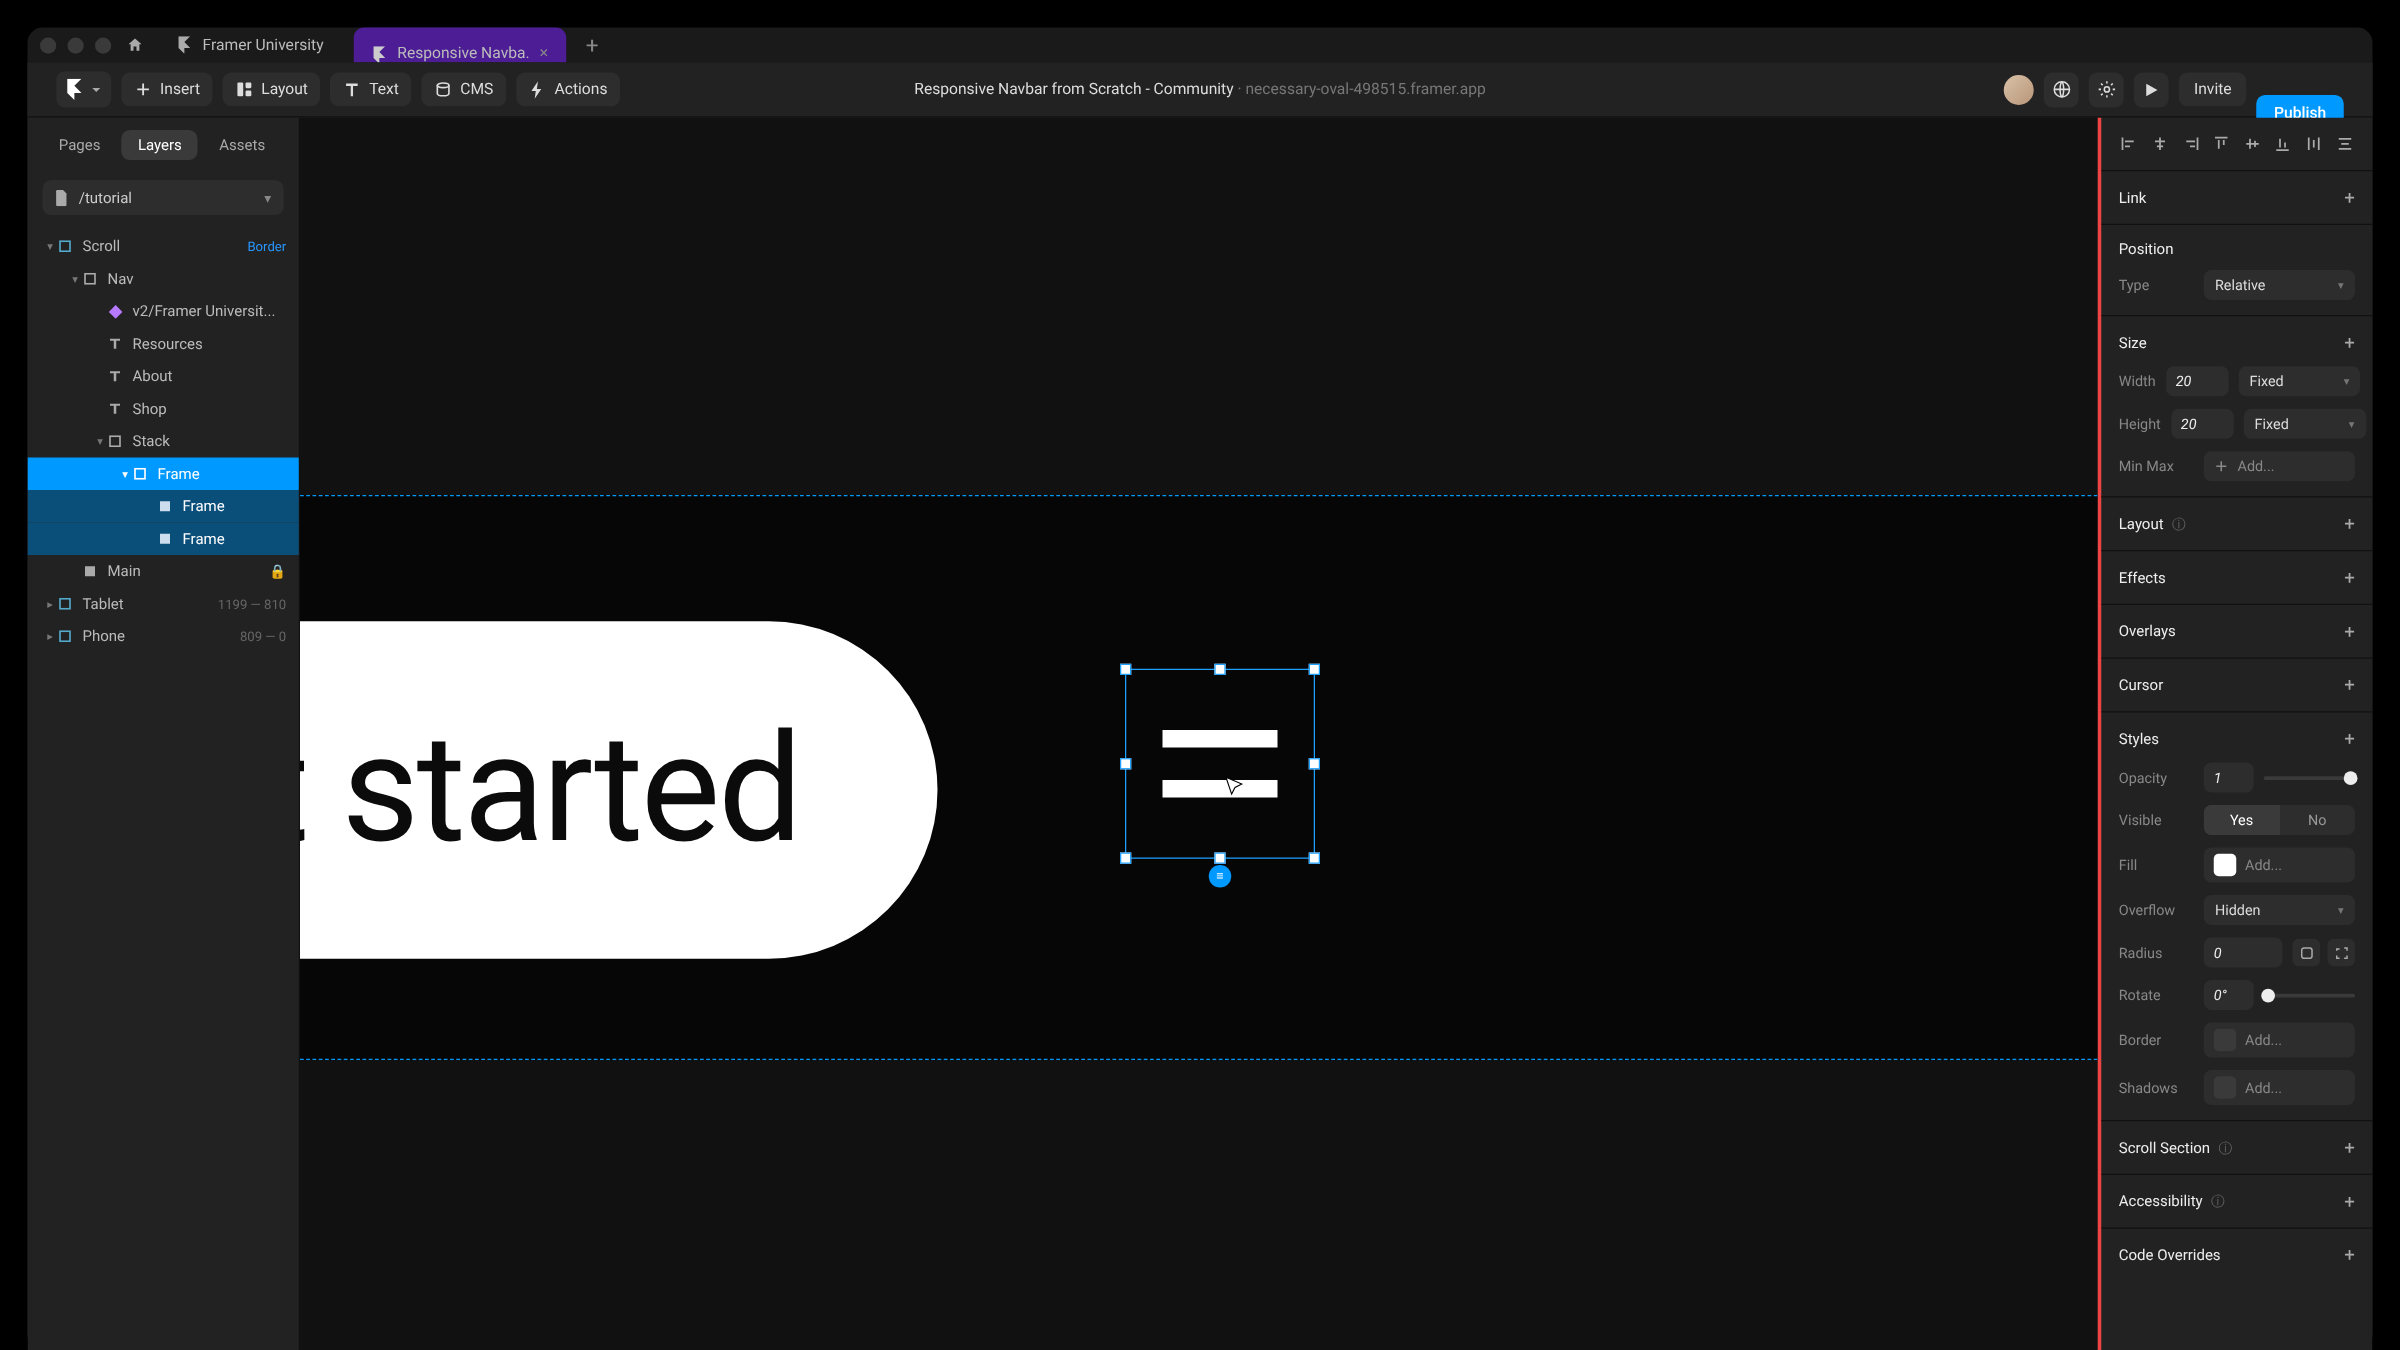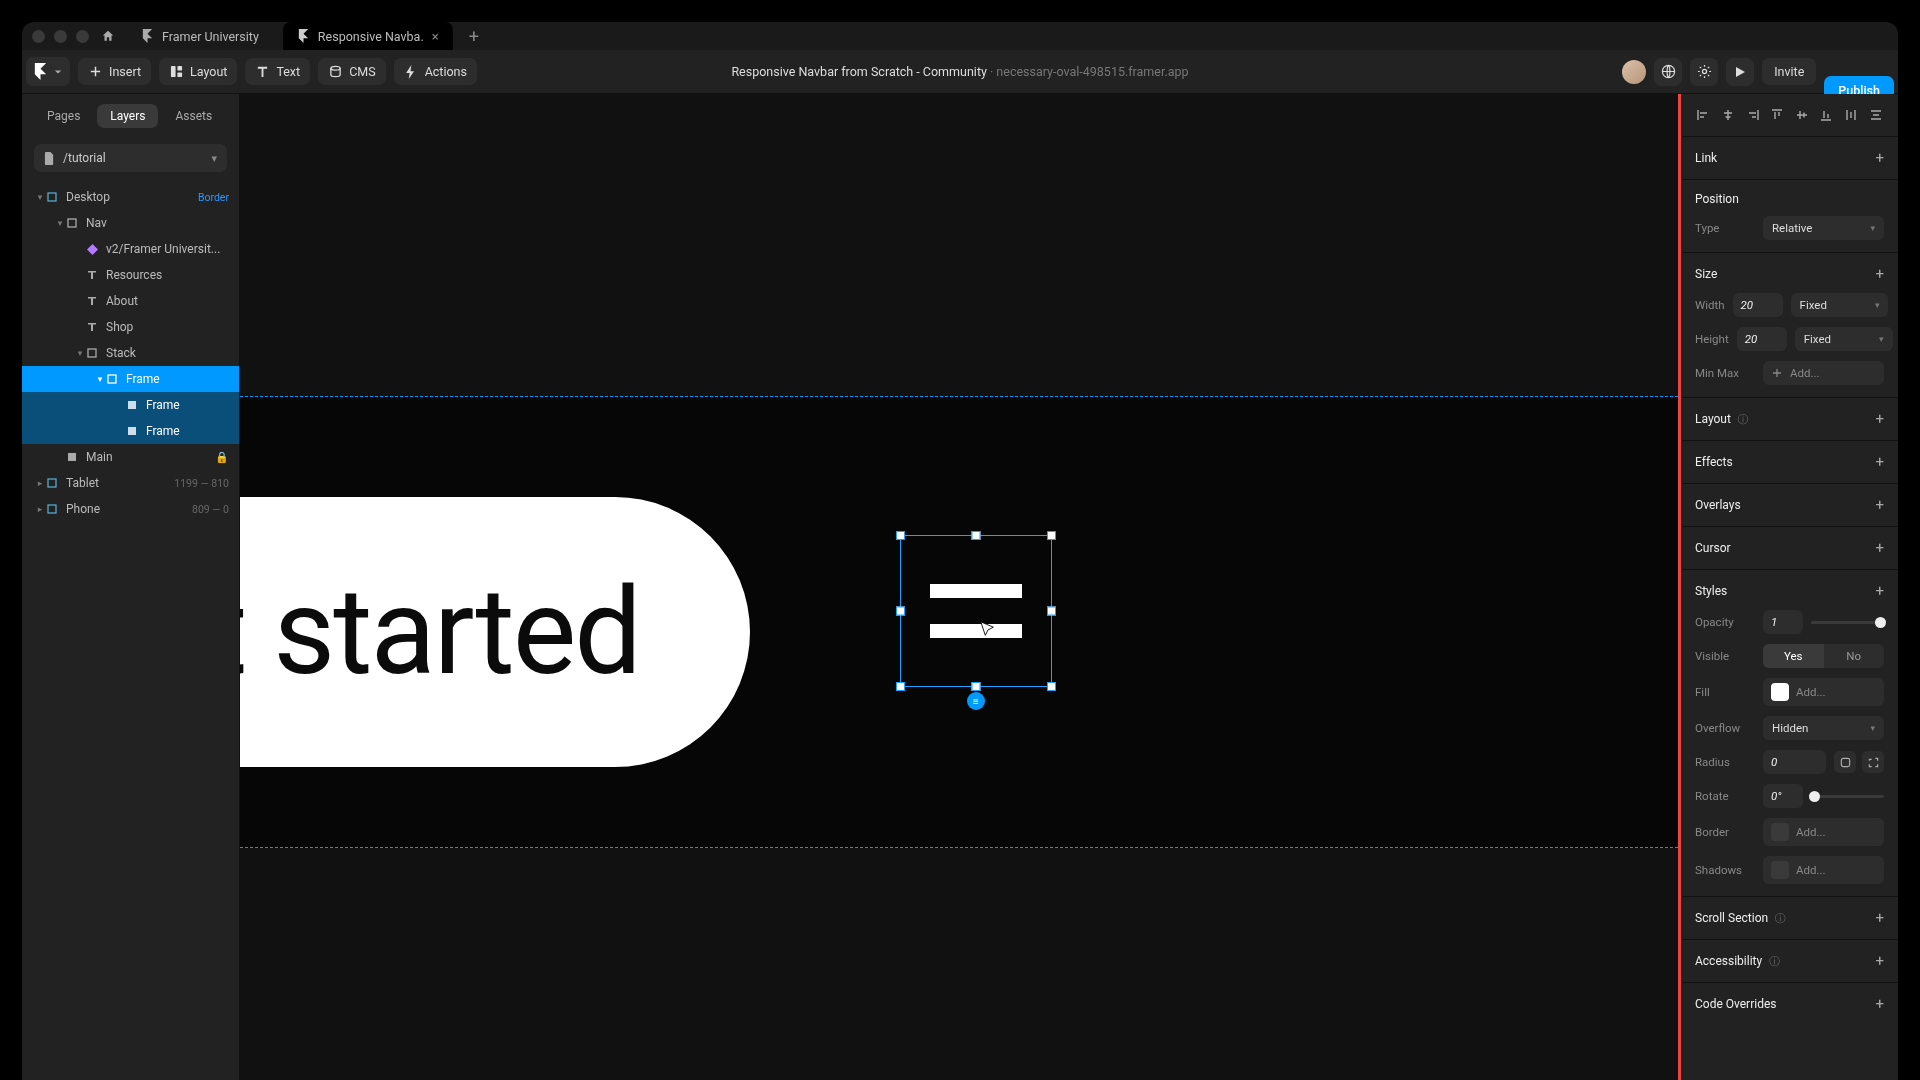--- a/index.html
+++ b/index.html
@@ -4,30 +4,30 @@
 <style>
 * { box-sizing: border-box; margin: 0; padding: 0; font-family: -apple-system, BlinkMacSystemFont, "Segoe UI", Roboto, sans-serif; }
 body { background: #000; color: #ccc; overflow: hidden; width: 1920px; height: 1080px; position: relative; }
 
 
 .window-bar { background: #1a1a1a; border-radius: 12px 12px 0 0; margin: 22px 22px 0 22px; height: 28px; display: flex; align-items: center; padding: 0 10px; gap: 10px; }
 .traffic { display: flex; gap: 9px; }
 .traffic span { width: 13px; height: 13px; border-radius: 50%; background: #3a3a3a; }
 .tab-home { width: 18px; height: 18px; display: flex; align-items: center; justify-content: center; }
 .browser-tab { display: flex; align-items: center; gap: 8px; padding: 0 14px; height: 28px; border-radius: 8px 8px 0 0; font-size: 12.5px; color: #bbb; }
-.browser-tab.active { background: #000000; }
+.browser-tab.active { background: #4c1d95; align-items: flex-end; }
 .tab-icon { width: 13px; height: 13px; display: flex; align-items: center; justify-content: center; }
 .tab-close { color: #888; font-size: 13px; }
 .tab-plus { color: #888; font-size: 18px; padding: 0 6px; }
 
 
 .app { position: absolute; left: 22px; right: 22px; top: 50px; bottom: 0; background: #222; border-radius: 0 0 12px 12px; display: flex; flex-direction: column; }
 
 
-.toolbar { height: 44px; border-bottom: 1px solid #111; display: flex; align-items: center; padding: 0 4px; justify-content: space-between; background: #222; }
+.toolbar { height: 44px; border-bottom: 1px solid #111; display: flex; align-items: center; padding: 0 23px; justify-content: space-between; background: #222; }
 .tb-left { display: flex; align-items: center; gap: 8px; }
 .tb-btn { display: flex; align-items: center; gap: 7px; padding: 6px 10px; border-radius: 7px; font-size: 12.5px; color: #ddd; background: #2d2d2d; }
 .tb-btn.framer-menu { padding: 6px 8px; }
 .tb-icon { width: 14px; height: 14px; display: flex; align-items: center; justify-content: center; }
 .tb-center { font-size: 12.5px; color: #ddd; position: absolute; left: 50%; transform: translateX(-50%); text-align: right; }
 .tb-center .sub { color: #777; }
 .tb-right { display: flex; align-items: center; gap: 8px; }
 .avatar { width: 24px; height: 24px; border-radius: 50%; background: linear-gradient(135deg,#d9c2a8,#b89578); }
 .ic-btn { width: 28px; height: 28px; display: flex; align-items: center; justify-content: center; border-radius: 7px; background: #2d2d2d; color: #ddd; }
 .invite-btn { padding: 6px 12px; border-radius: 7px; background: #2d2d2d; font-size: 12.5px; color: #ddd; }
@@ -239,21 +239,21 @@
         <span class="chev">▾</span>
       </div>
       <div class="tree">
         <div class="tree-row pad0">
           <span class="arrow">▾</span>
           <span class="ricon">
               <svg width="10" height="10" viewBox="0 0 10 10" fill="none" stroke="#5ac" stroke-width="1.3">
                 <rect x="1" y="1" width="8" height="8"></rect>
               </svg>
             </span>
-          <span class="rlabel">Desktop</span>
+          <span class="rlabel">Scroll</span>
           <span class="primary-badge">Border</span>
         </div>
         <div class="tree-row pad1">
           <span class="arrow">▾</span>
           <span class="ricon">
               <svg width="10" height="10" viewBox="0 0 10 10" fill="none" stroke="#aaa" stroke-width="1.3">
                 <rect x="1" y="1" width="8" height="8"></rect>
               </svg>
             </span>
           <span class="rlabel">Nav</span>

